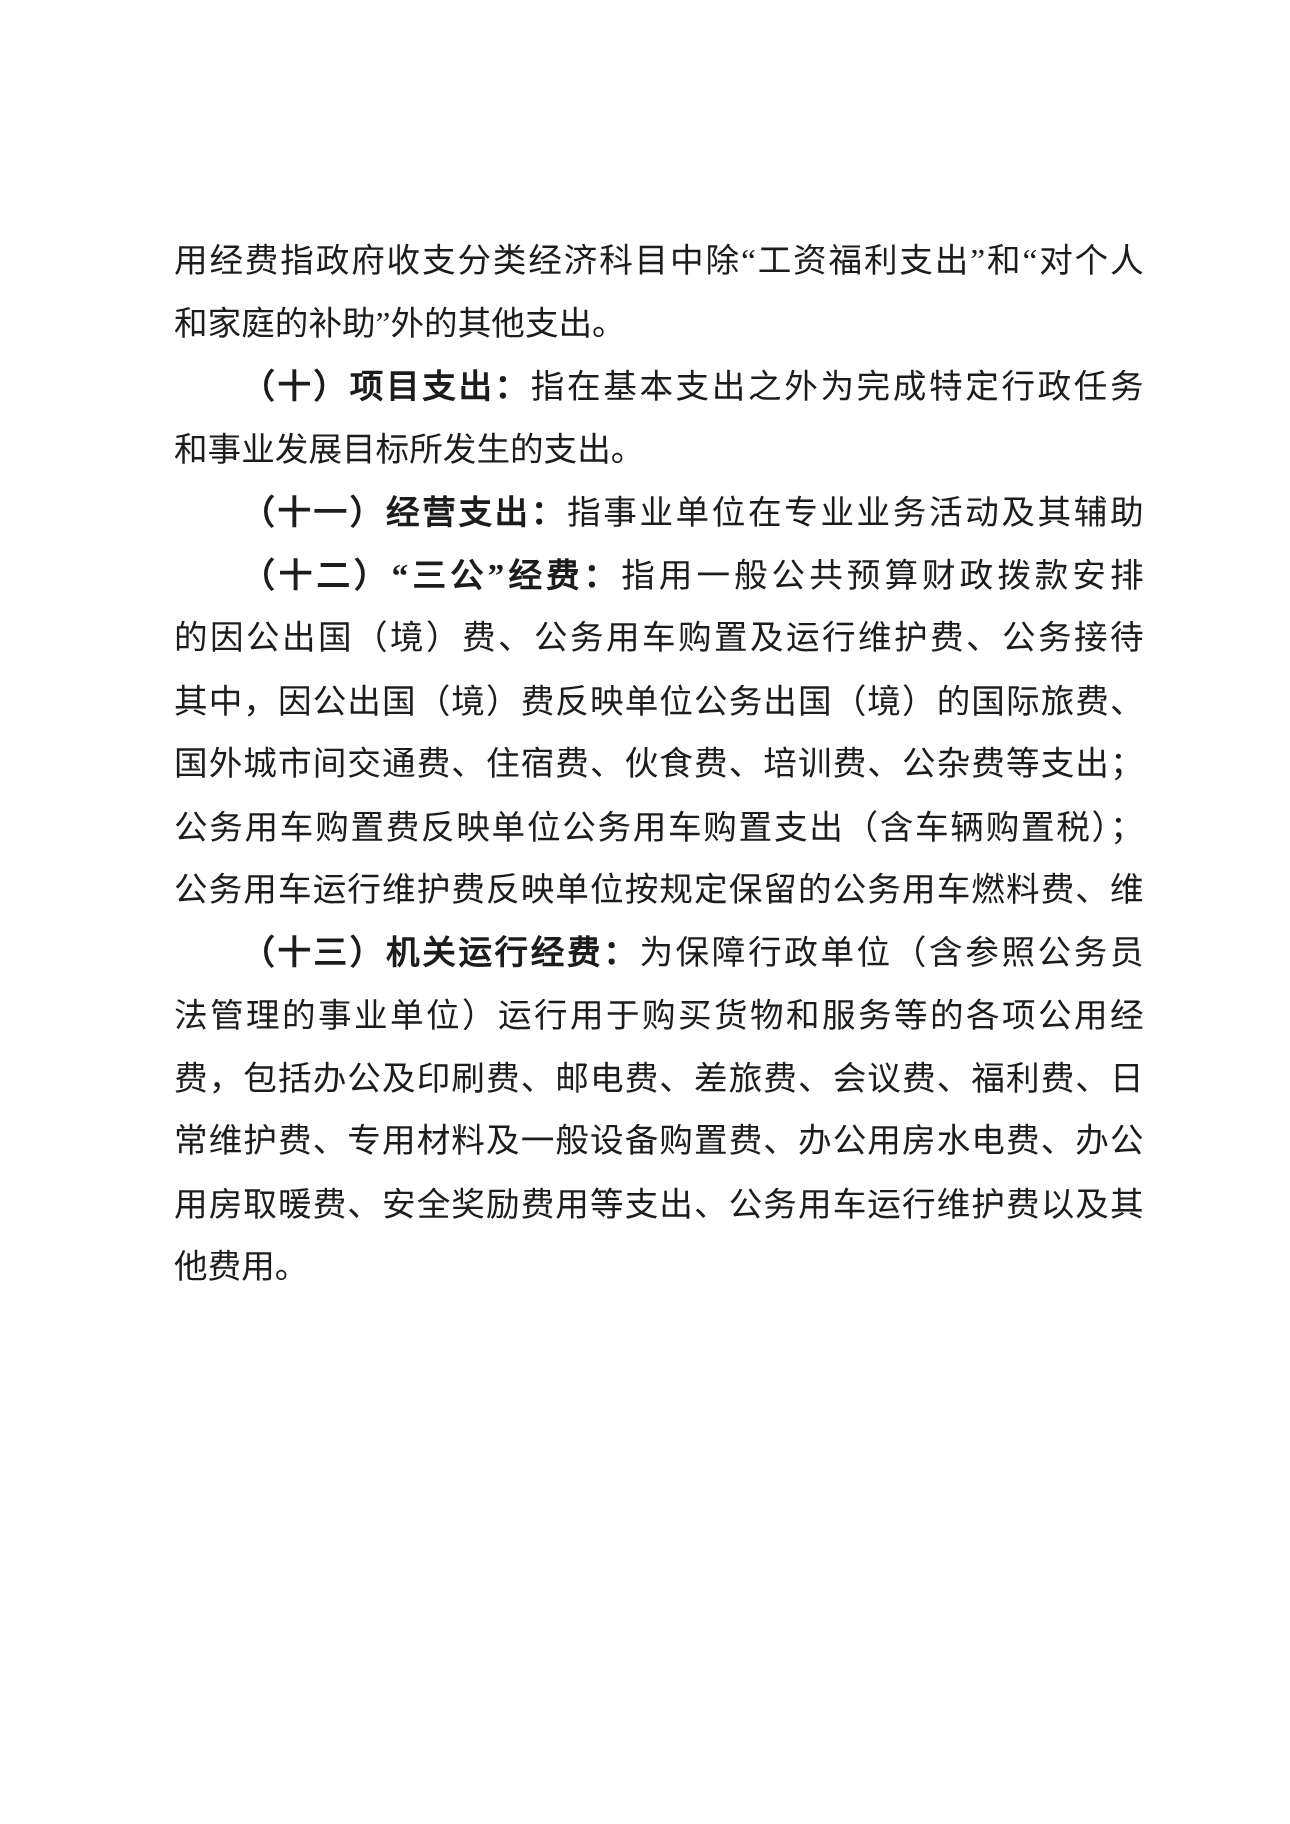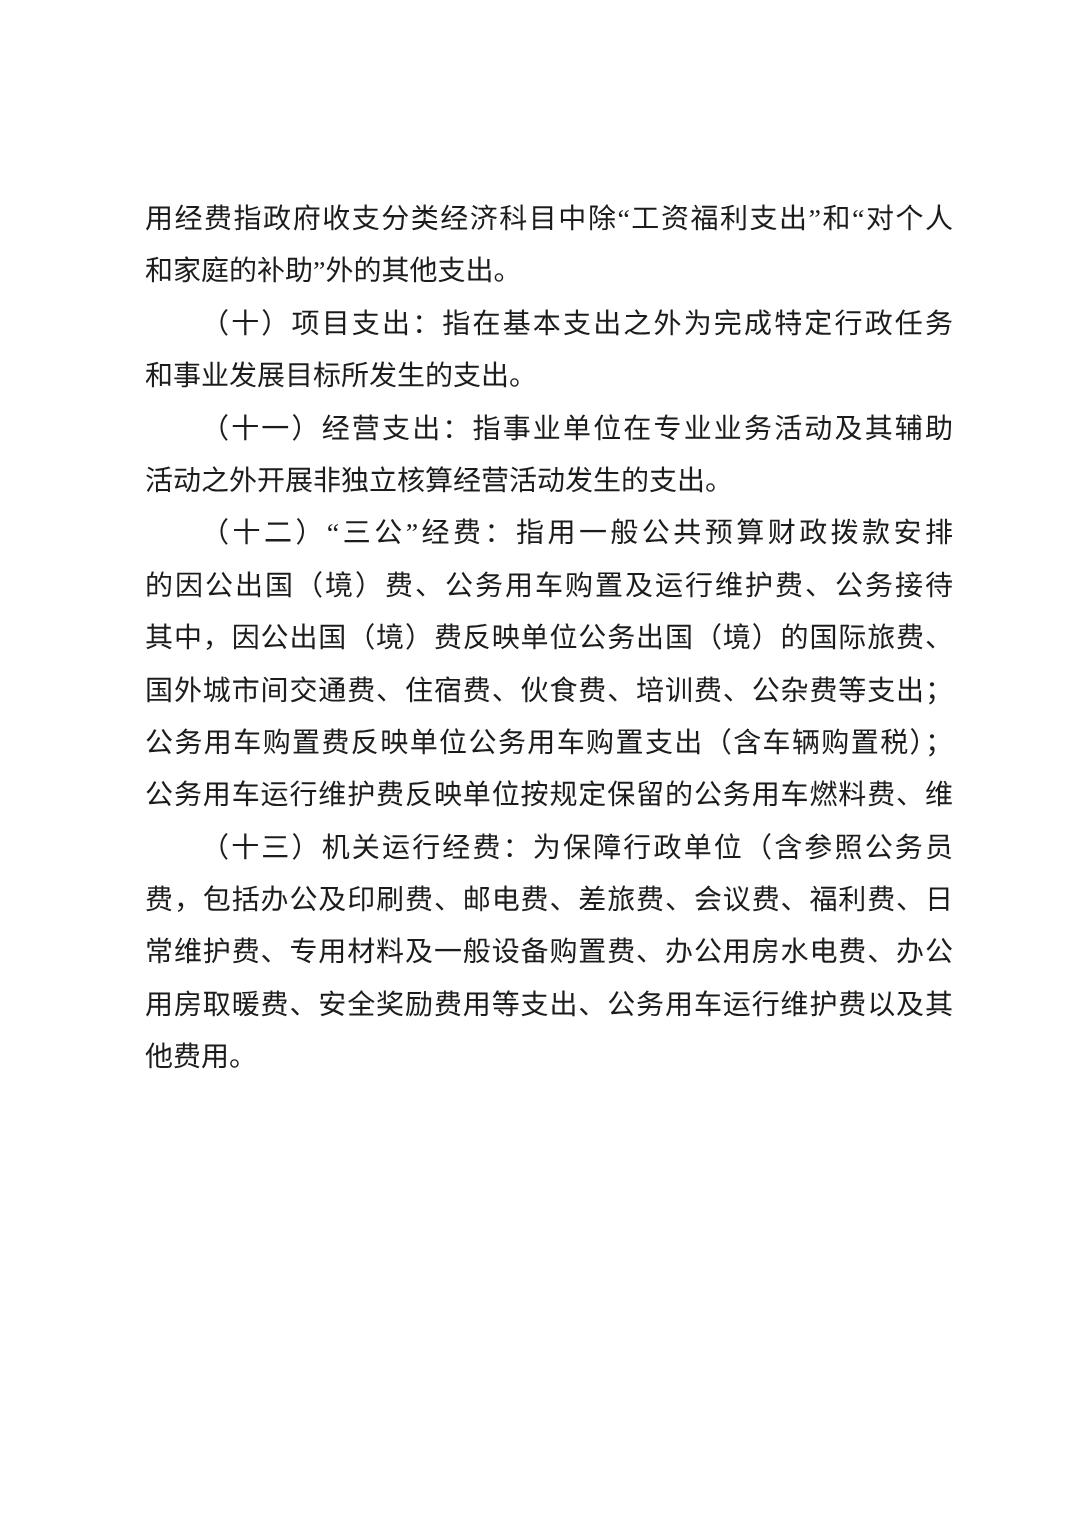--- a/index.html
+++ b/index.html
@@ -35,21 +35,21 @@
     text-align-last: justify;
     overflow: hidden;
   }
   .line.indent {
     padding-left: 56px;
   }
   .line.full.indent {
     width: 752px;
   }
   .b {
-    font-weight: normal;
+    font-weight: bold;
   }
   .footer {
     position: absolute;
     top: 1398px;
     left: 4px;
     width: 100%;
     text-align: center;
     font-size: 20px;
     letter-spacing: 3px;
     color: #b91c1c;
@@ -59,27 +59,27 @@
 </head>
 <body>
 
 <div class="sheet">
   <div class="text-block">
     <div class="line full"><span class="b"></span><span>用经费指政府收支分类经济科目中除“工资福利支出”和“对个人</span></div>
     <div class="line"><span class="b"></span><span>和家庭的补助”外的其他支出。</span></div>
     <div class="line full indent"><span class="b">（十）项目支出：</span><span>指在基本支出之外为完成特定行政任务</span></div>
     <div class="line"><span class="b"></span><span>和事业发展目标所发生的支出。</span></div>
     <div class="line full indent"><span class="b">（十一）经营支出：</span><span>指事业单位在专业业务活动及其辅助</span></div>
-    <div class="line"><span class="b"></span><span>活动之外开展非独立核算经营活动发生的支出。</span></div>
     <div class="line full indent"><span class="b">（十二）“三公”经费：</span><span>指用一般公共预算财政拨款安排</span></div>
     <div class="line full"><span class="b"></span><span>的因公出国（境）费、公务用车购置及运行维护费、公务接待费。</span></div>
     <div class="line full"><span class="b"></span><span>其中，因公出国（境）费反映单位公务出国（境）的国际旅费、</span></div>
     <div class="line full"><span class="b"></span><span>国外城市间交通费、住宿费、伙食费、培训费、公杂费等支出；</span></div>
     <div class="line full"><span class="b"></span><span>公务用车购置费反映单位公务用车购置支出（含车辆购置税）；</span></div>
     <div class="line full"><span class="b"></span><span>公务用车运行维护费反映单位按规定保留的公务用车燃料费、维</span></div>
     <div class="line full indent"><span class="b">（十三）机关运行经费：</span><span>为保障行政单位（含参照公务员</span></div>
+    <div class="line full"><span class="b"></span><span>法管理的事业单位）运行用于购买货物和服务等的各项公用经</span></div>
     <div class="line full"><span class="b"></span><span>费，包括办公及印刷费、邮电费、差旅费、会议费、福利费、日</span></div>
     <div class="line full"><span class="b"></span><span>常维护费、专用材料及一般设备购置费、办公用房水电费、办公</span></div>
     <div class="line full"><span class="b"></span><span>用房取暖费、安全奖励费用等支出、公务用车运行维护费以及其</span></div>
     <div class="line"><span class="b"></span><span>他费用。</span></div>
   </div>
   <div class="footer">– 11 –</div>
 </div>
 
 </body></html>

